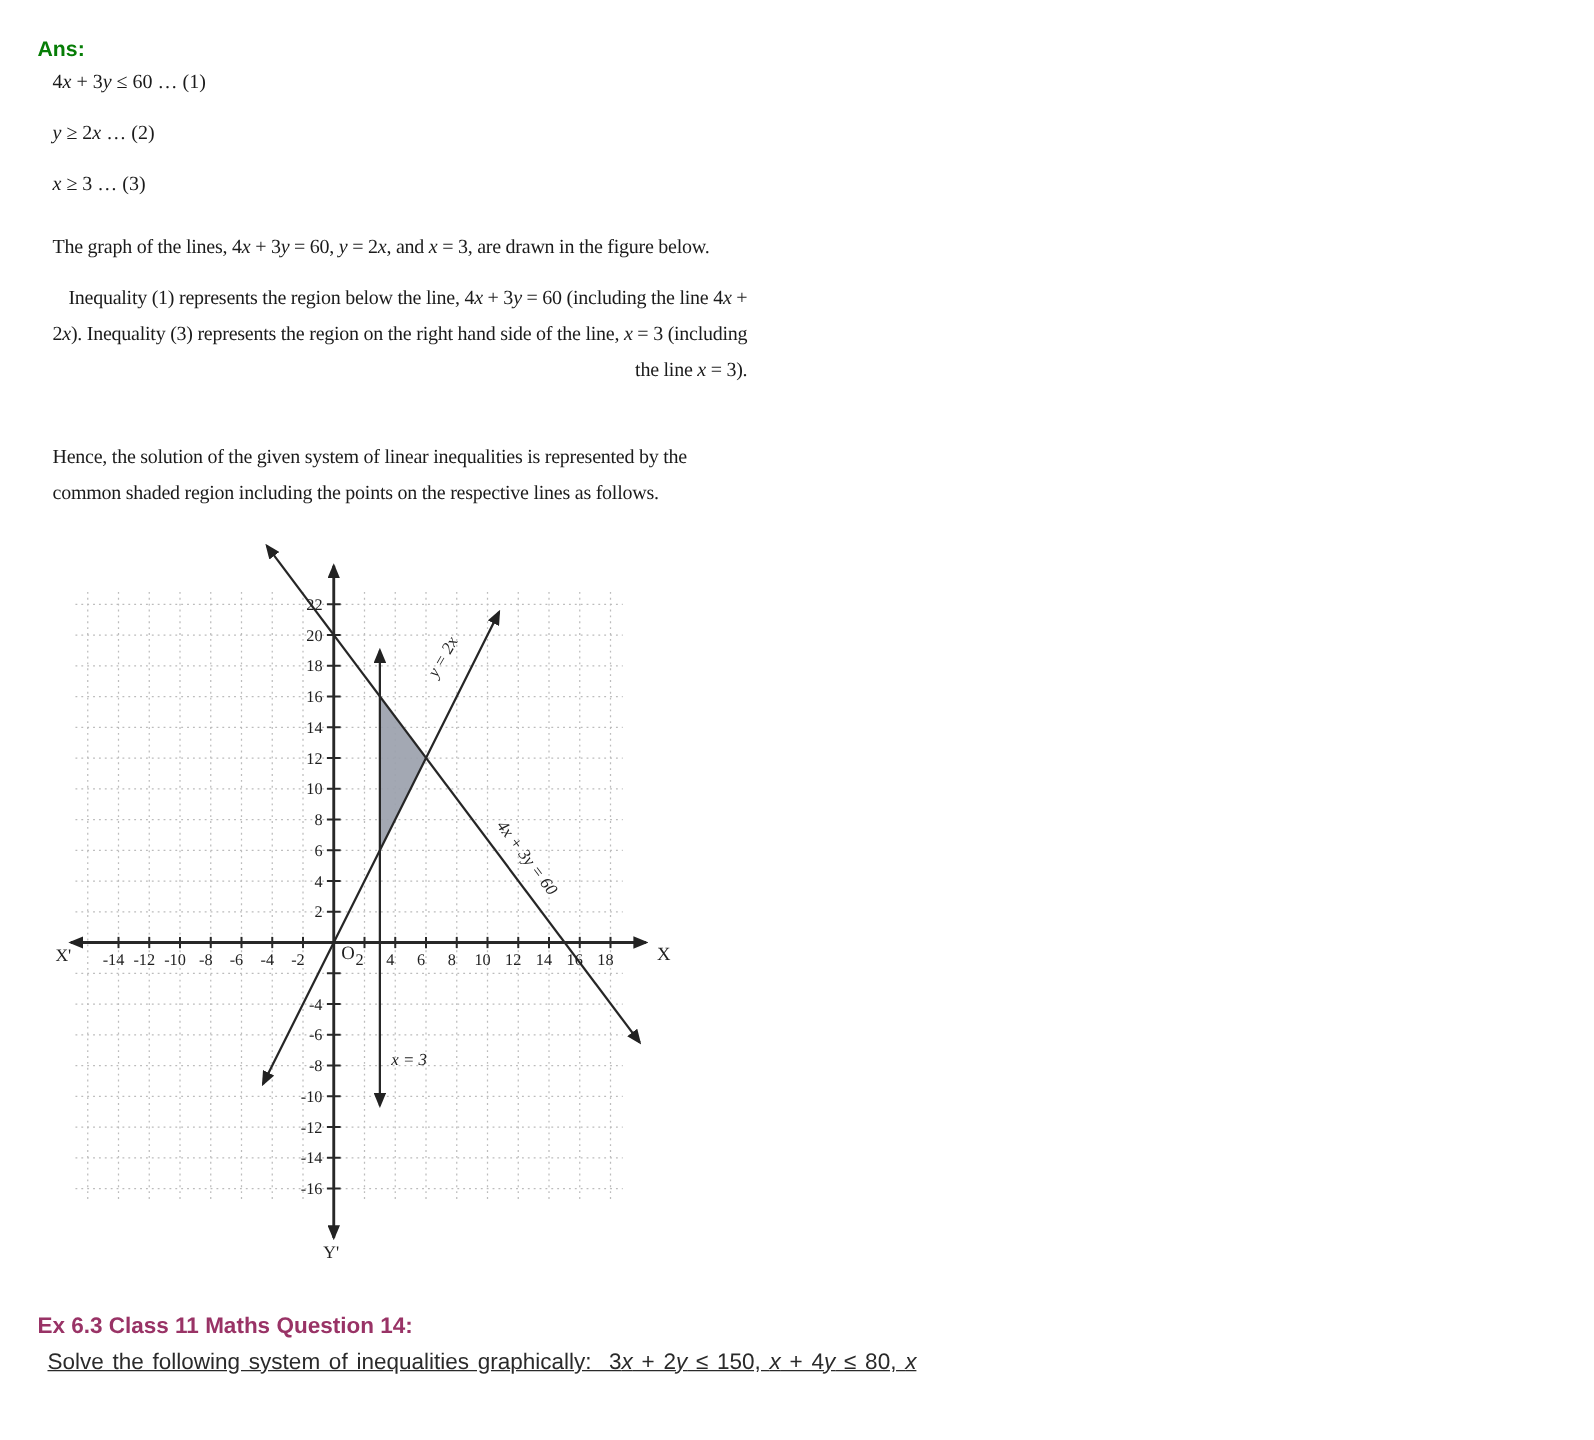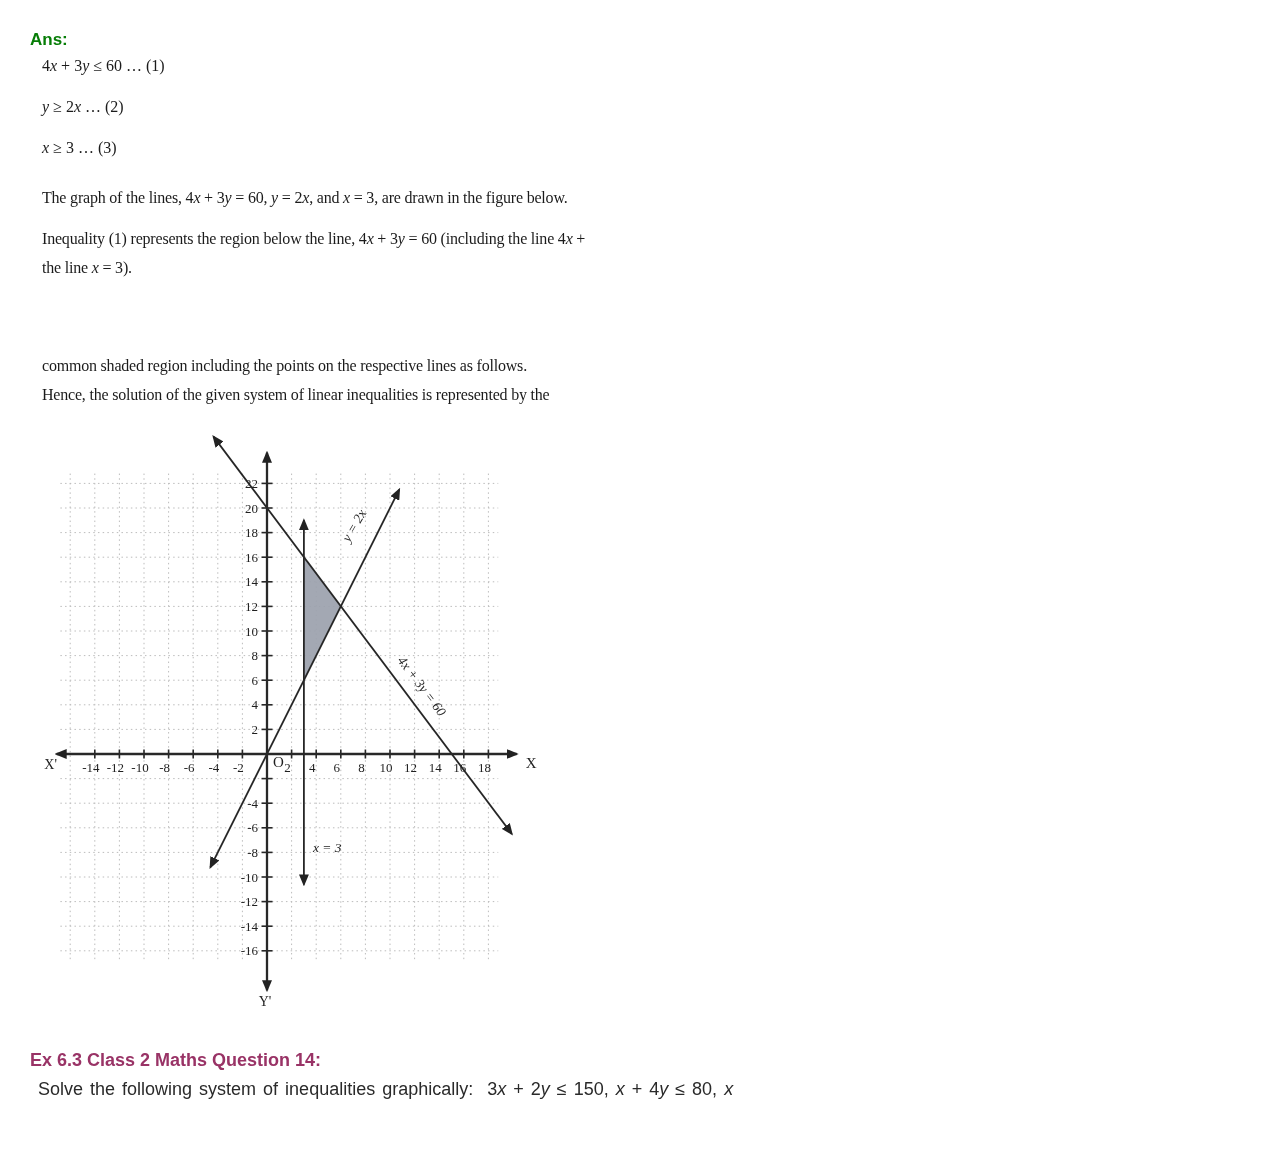--- a/index.html
+++ b/index.html
@@ -10,33 +10,33 @@
   }
   .ans-label {
     position:absolute; left:30px; top:30px;
     font-family:"Liberation Sans", sans-serif; font-weight:bold; font-size:17px;
   }
   .equations { position:absolute; left:42px; top:57px; font-size:16px; }
   .equations .tline { height:24px; margin-bottom:17px; white-space:pre; }
   .para { position:absolute; left:42px; font-size:16px; line-height:28.8px; letter-spacing:-0.2px; }
   .para .tline { white-space:pre; }
   .p1 { top:184px; }
-  .p2 { top:225px; }
+  .p2 { top:225px;text-align:right; }
   .p3 { top:352px; }
   .graph-figure { position:absolute; left:40px; top:428px; width:500px; height:600px; }
   .q-heading {
     position:absolute; left:30px; top:1050px;
     font-family:"Liberation Sans", sans-serif; font-weight:bold; font-size:18px;
   }
   .question {
     position:absolute; left:38px; top:1072px; width:920px;
     font-family:"Liberation Sans", sans-serif; font-size:18px; line-height:34px;
     word-spacing:2px; color:#2a2a2a;
   }
-  .question .tline { white-space:pre; }
+  .question .tline { white-space:pre;text-decoration:underline; }
   i { font-style:italic; }
   svg text { font-family:"Liberation Serif", serif; fill:#1f1f1f; }
 </style>
 </head>
 <body>
 
 <div class="page">
 
   <div class="ans-label" style="color: rgb(6, 125, 6);">Ans:</div>
 
@@ -45,26 +45,27 @@
       <div class="tline"><i>y</i> ≥ 2<i>x</i> … (2)</div>
       <div class="tline"><i>x</i> ≥ 3 … (3)</div>
     </div>
 
   <div class="para p1">
       <div class="tline">The graph of the lines, 4<i>x</i> + 3<i>y</i> = 60, <i>y</i> = 2<i>x</i>, and <i>x</i> = 3, are drawn in the figure below.</div>
     </div>
 
   <div class="para p2">
       <div class="tline">Inequality (1) represents the region below the line, 4<i>x</i> + 3<i>y</i> = 60 (including the line 4<i>x</i> +</div>
+      <div class="tline">2<i>x</i>). Inequality (3) represents the region on the right hand side of the line, <i>x</i> = 3 (including</div>
       <div class="tline">the line <i>x</i> = 3).</div>
     </div>
 
   <div class="para p3">
+      <div class="tline">Hence, the solution of the given system of linear inequalities is represented by the</div>
       <div class="tline">common shaded region including the points on the respective lines as follows.</div>
-      <div class="tline">Hence, the solution of the given system of linear inequalities is represented by the</div>
     </div>
 
   <div class="graph-figure">
     <svg id="graph-svg" width="500" height="600" viewBox="0 0 500 600">
         <defs>
           <marker id="arr-end" viewBox="0 0 12 10" refX="10" refY="5" markerWidth="12" markerHeight="10" orient="auto" markerUnits="userSpaceOnUse">
             <path d="M0,0 L12,5 L0,10 Z" fill="#222"></path>
           </marker>
           <marker id="arr-start" viewBox="0 0 12 10" refX="10" refY="5" markerWidth="12" markerHeight="10" orient="auto-start-reverse" markerUnits="userSpaceOnUse">
             <path d="M0,0 L12,5 L0,10 Z" fill="#222"></path>
@@ -186,19 +187,19 @@
         <text x="218" y="478.1" font-size="13" text-anchor="end">-12</text>
         <text x="218" y="502.70000000000005" font-size="13" text-anchor="end">-14</text>
         <text x="218" y="527.3" font-size="13" text-anchor="end">-16</text>
         <text x="233" y="339" font-size="15" text-anchor="start">O</text>
         <text x="485.69000000000005" y="340" font-size="15" text-anchor="start">X</text>
         <text x="10.669999999999959" y="341" font-size="14" text-anchor="middle">X'</text>
         <text x="225" y="578.16" font-size="14" text-anchor="middle">Y'</text>
       </svg>
   </div>
 
-  <div class="q-heading" style="color: rgb(153, 51, 102);">Ex 6.3 Class 2 Maths Question 14:</div>
+  <div class="q-heading" style="color: rgb(153, 51, 102);">Ex 6.3 Class 11 Maths Question 14:</div>
 
   <div class="question">
       <div class="tline">Solve the following system of inequalities graphically:  3<i>x</i> + 2<i>y</i> ≤ 150, <i>x</i> + 4<i>y</i> ≤ 80, <i>x</i></div>
     </div>
 
 </div>
 
 </body></html>

